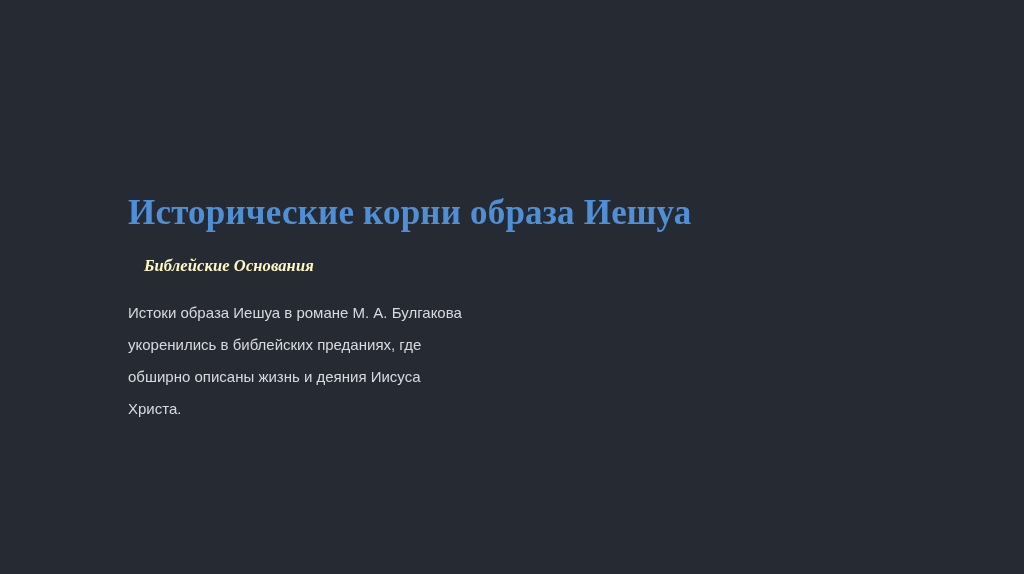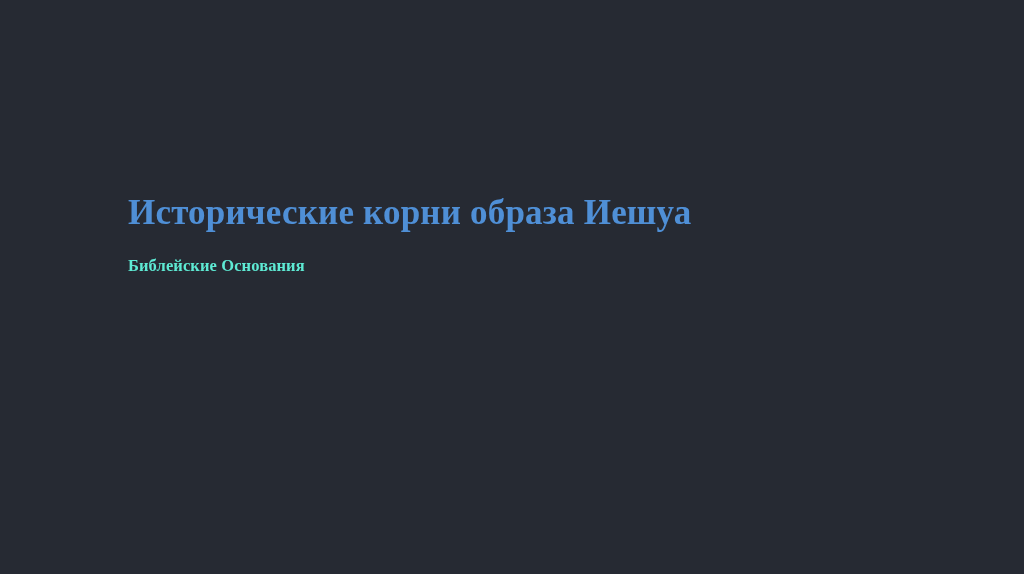--- a/index.html
+++ b/index.html
@@ -47,23 +47,24 @@
     padding-right: 60px;
   }
   .column + .column {
     margin-left: 0px;
   }
   .col-heading {
     font-family: "Liberation Serif", serif;
     font-weight: bold;
     font-size: 16.5px;
     line-height: 22px;
-    color: #5eead4;
-    margin: 0 0 20px 0;
+    color: #fef9c3;
+    margin: 0 0 20px 16px;
     letter-spacing: 0.1px;
+    font-style: italic;
   }
   .col-body {
     font-family: "Liberation Sans", sans-serif;
     font-size: 15px;
     line-height: 32px;
     color: #d8dade;
     margin: 0;
     font-weight: 400;
   }
 </style>
@@ -71,17 +72,18 @@
 <body>
 
 <div class="slide">
 
   <h1 class="slide-title">Исторические корни образа Иешуа</h1>
 
   <div class="columns">
 
     <div class="column">
       <div class="col-heading">Библейские Основания</div>
+      <p class="col-body">Истоки образа Иешуа в романе М. А. Булгакова укоренились в библейских преданиях, где обширно описаны жизнь и деяния Иисуса Христа.</p>
     </div>
 
 
   </div>
 </div>
 
 </body></html>

